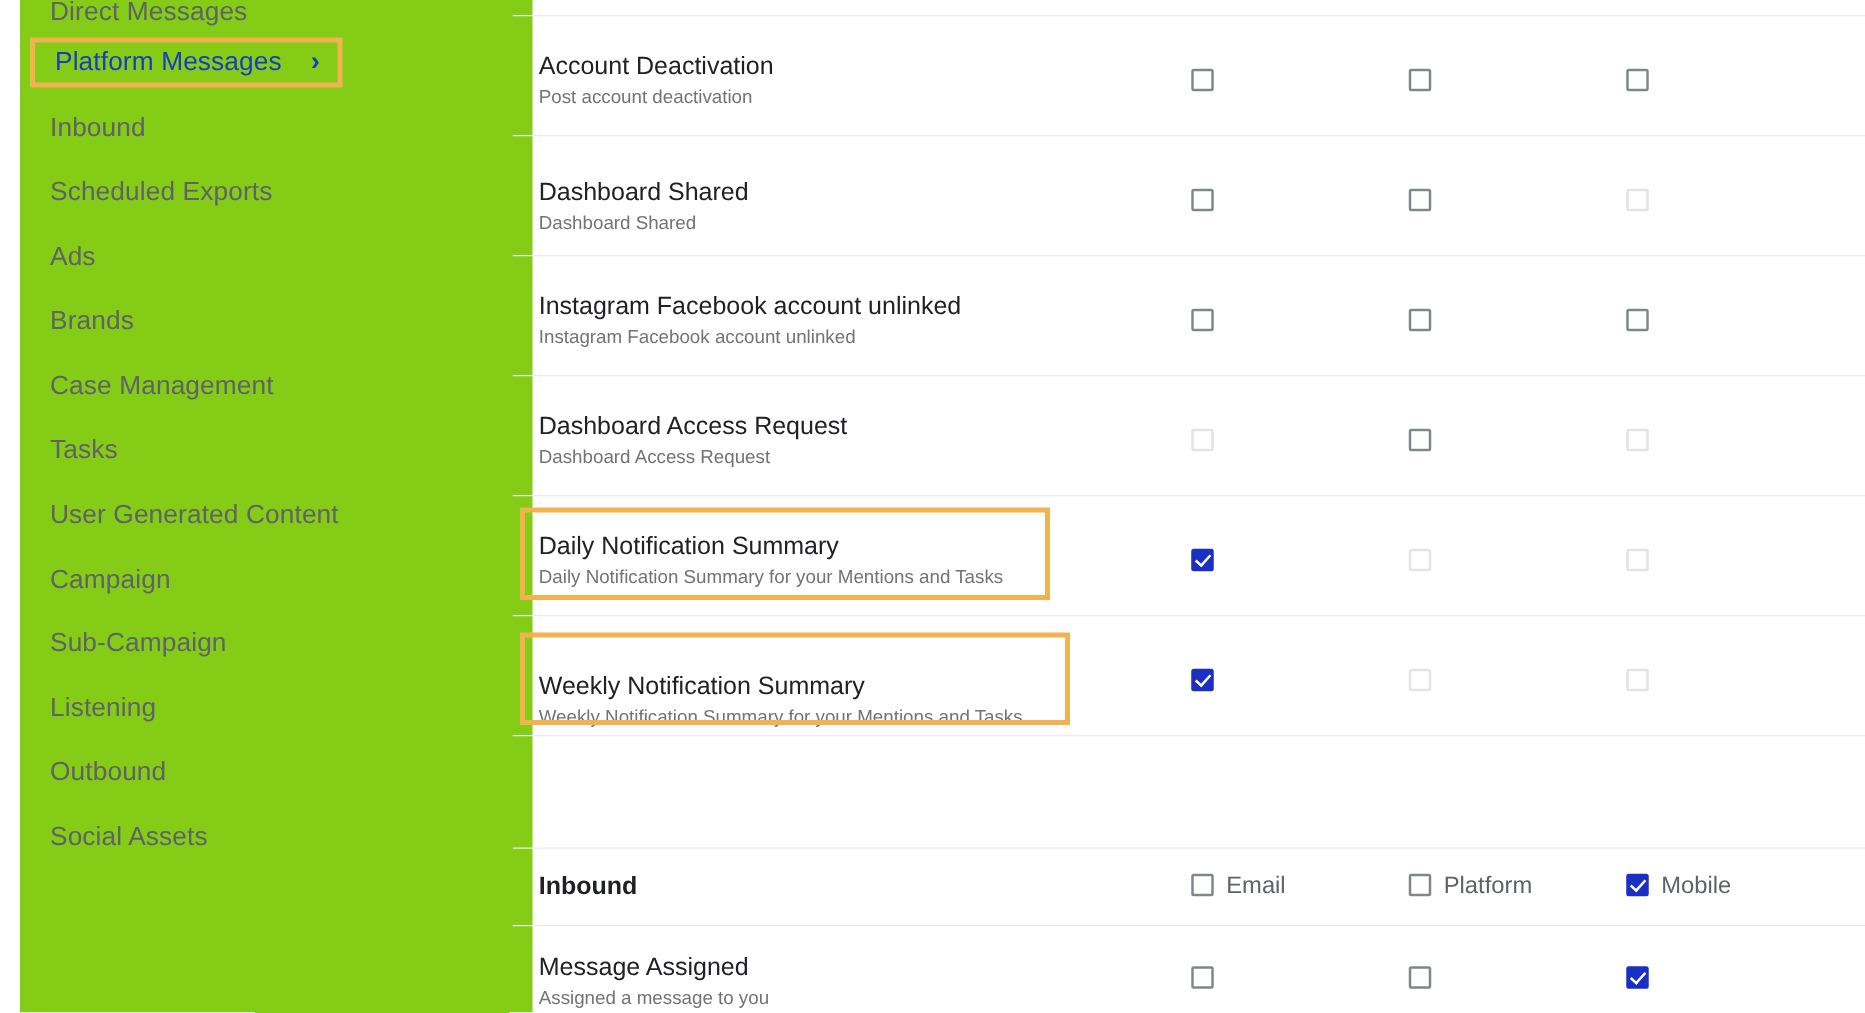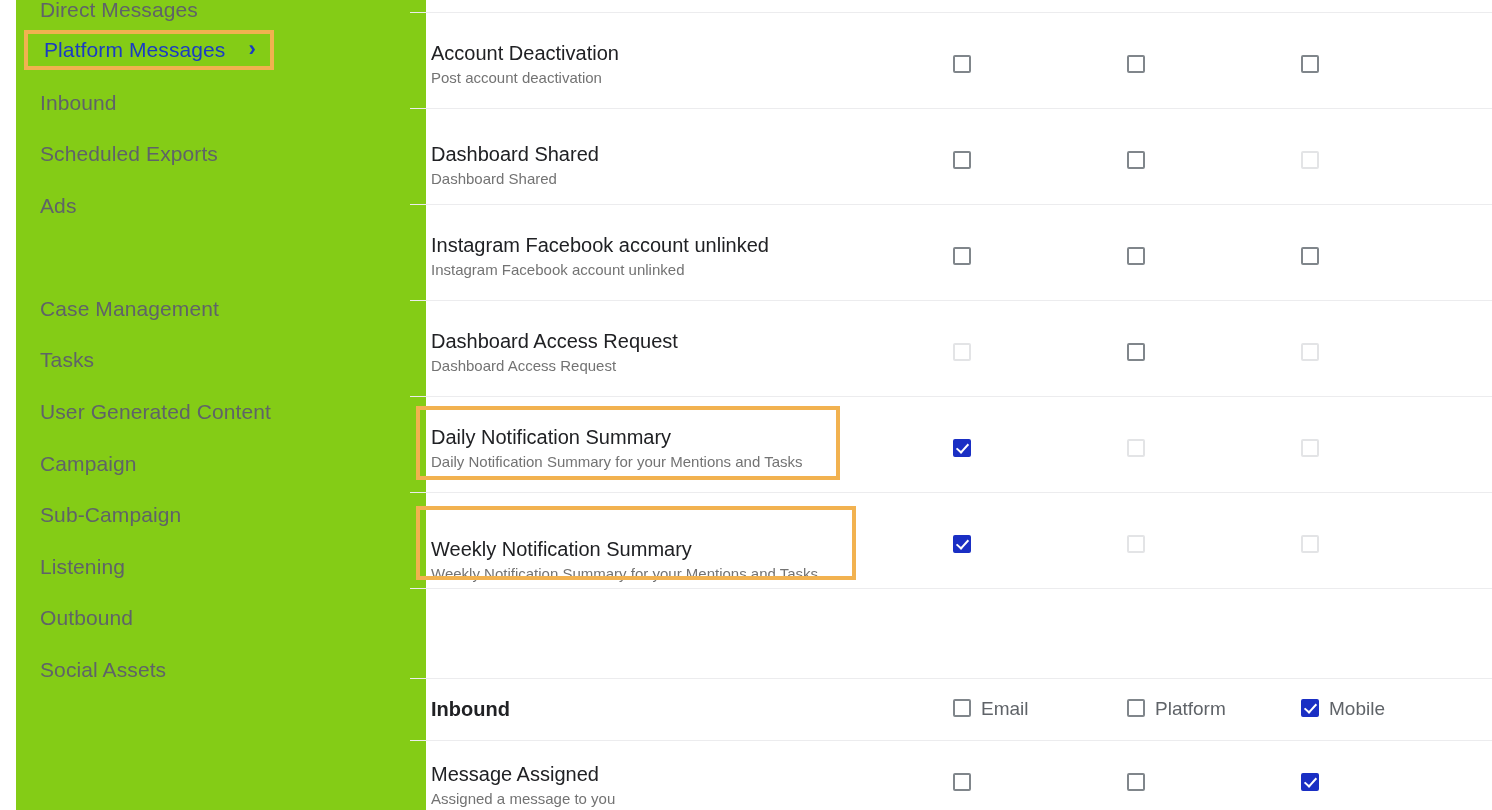--- a/index.html
+++ b/index.html
@@ -153,20 +153,23 @@
       </div>
       <div class="nav-item" style="top: 83px;">
         <span>Inbound</span>
       </div>
       <div class="nav-item" style="top: 134px;">
         <span>Scheduled Exports</span>
       </div>
       <div class="nav-item" style="top: 186px;">
         <span>Ads</span>
       </div>
+      <div class="nav-item" style="top: 237px;">
+        <span>Brands</span>
+      </div>
       <div class="nav-item" style="top: 289px;">
         <span>Case Management</span>
       </div>
       <div class="nav-item" style="top: 340px;">
         <span>Tasks</span>
       </div>
       <div class="nav-item" style="top: 392px;">
         <span>User Generated Content</span>
       </div>
       <div class="nav-item" style="top: 444px;">

